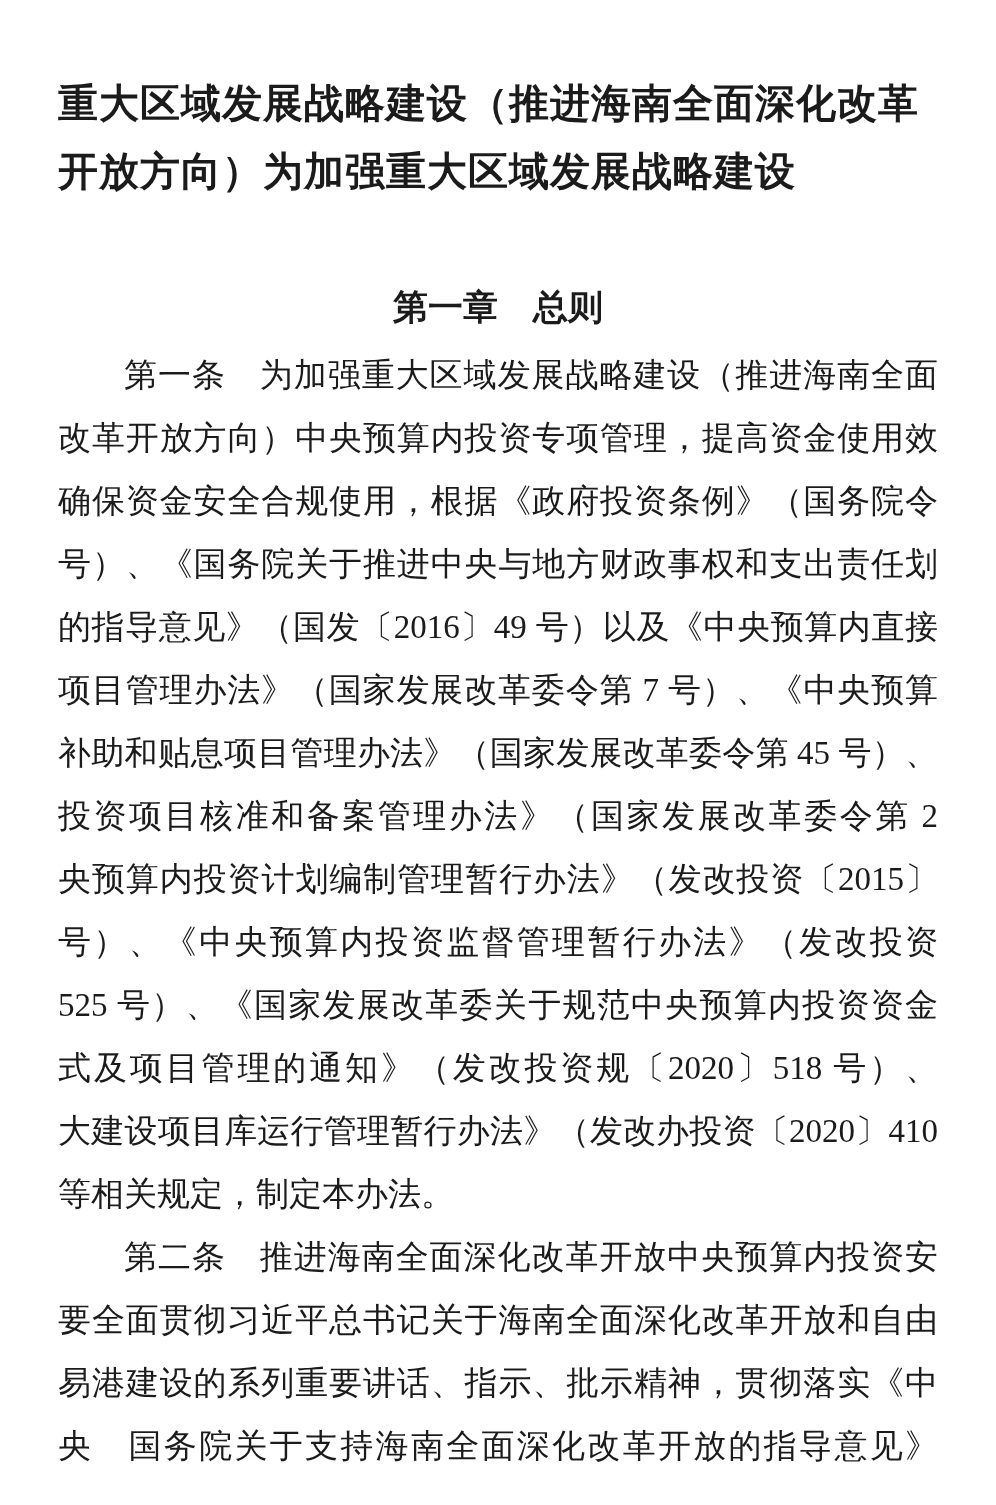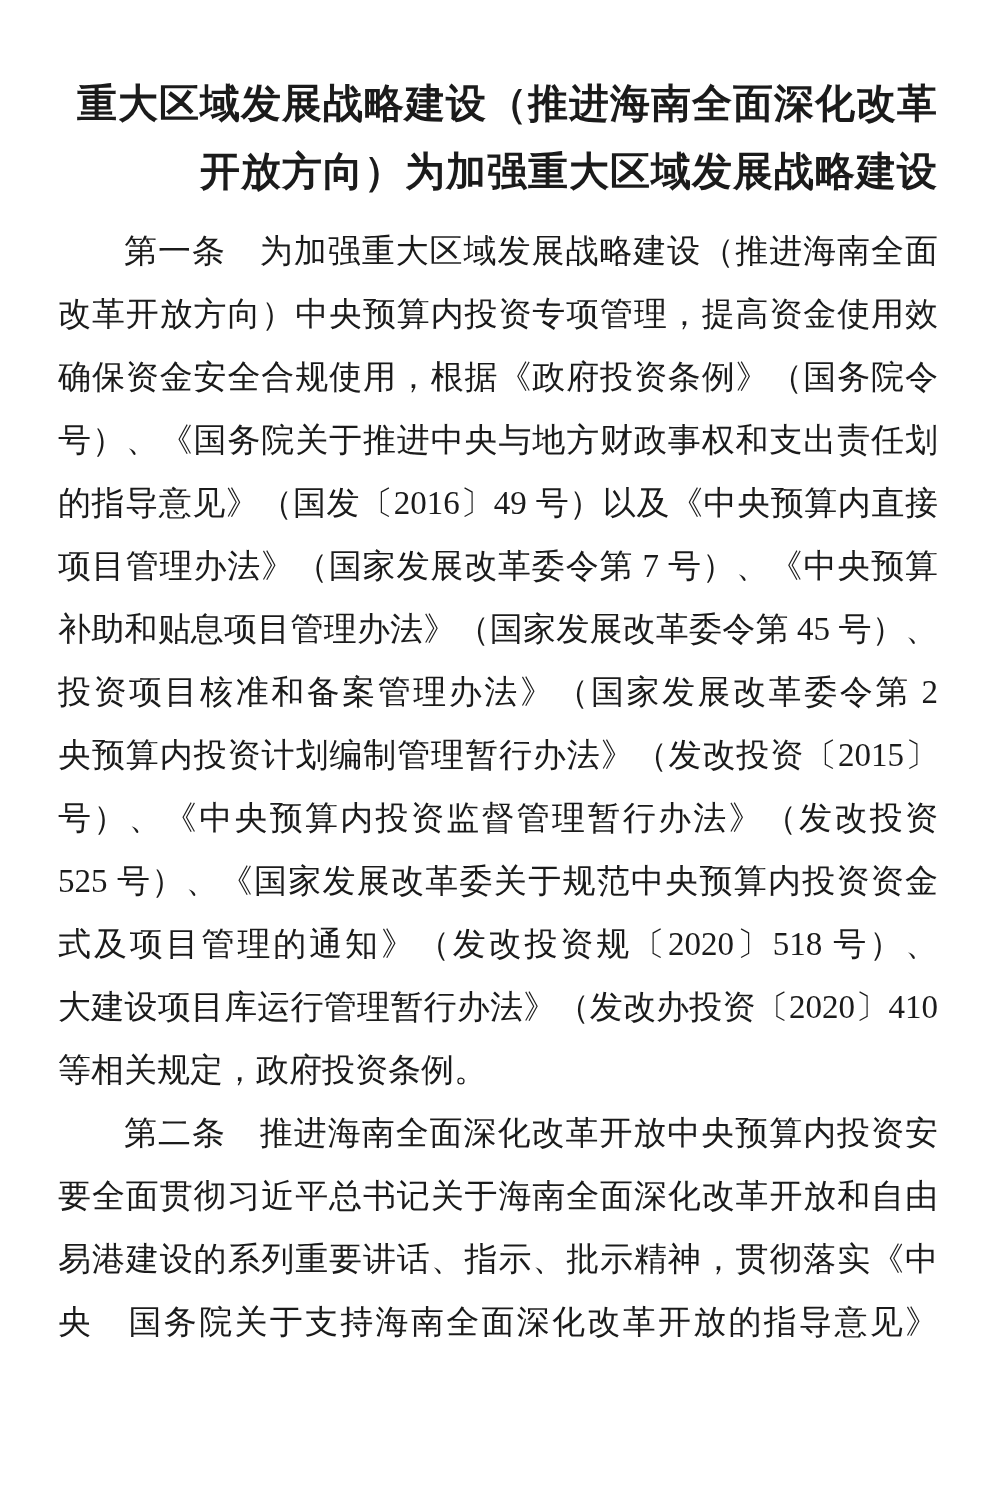--- a/index.html
+++ b/index.html
@@ -14,21 +14,21 @@
     color: #1b1b1b;
     -webkit-font-smoothing: antialiased;
   }
   .page {
     margin: 0 58px;
     padding-top: 70px;
     width: 880px;
   }
   .doc-title {
     margin: 0;
-    text-align: right;
+    text-align: left;
     font-size: 40px;
     line-height: 68px;
     font-weight: 700;
     letter-spacing: 1px;
     font-family: "Liberation Serif", "DejaVu Serif", serif;
   }
   .title-line {
     display: block;
     white-space: nowrap;
   }
@@ -60,34 +60,35 @@
 </style>
 </head>
 <body>
 
 <div class="page">
   <h1 class="doc-title">
     <span class="title-line">重大区域发展战略建设（推进海南全面深化改革</span>
     <span class="title-line">开放方向）为加强重大区域发展战略建设</span>
   </h1>
 
+  <h2 class="chapter-heading">第一章　总则</h2>
 
   <div class="body-text">
       <div class="line line-indent">第一条　为加强重大区域发展战略建设（推进海南全面深化</div>
       <div class="line">改革开放方向）中央预算内投资专项管理，提高资金使用效率，</div>
       <div class="line">确保资金安全合规使用，根据《政府投资条例》（国务院令第 712</div>
       <div class="line">号）、《国务院关于推进中央与地方财政事权和支出责任划分改革</div>
       <div class="line">的指导意见》（国发〔2016〕49 号）以及《中央预算内直接投资</div>
       <div class="line">项目管理办法》（国家发展改革委令第 7 号）、《中央预算内投资</div>
       <div class="line">补助和贴息项目管理办法》（国家发展改革委令第 45 号）、《企业</div>
       <div class="line">投资项目核准和备案管理办法》（国家发展改革委令第 2 号）、《中</div>
       <div class="line">央预算内投资计划编制管理暂行办法》（发改投资〔2015〕3092</div>
       <div class="line">号）、《中央预算内投资监督管理暂行办法》（发改投资〔2015〕</div>
       <div class="line">525 号）、《国家发展改革委关于规范中央预算内投资资金安排方</div>
       <div class="line">式及项目管理的通知》（发改投资规〔2020〕518 号）、《国家重</div>
       <div class="line">大建设项目库运行管理暂行办法》（发改办投资〔2020〕410 号）</div>
-      <div class="line line-end">等相关规定，政府投资条例。</div>
+      <div class="line line-end">等相关规定，制定本办法。</div>
       <div class="line line-indent">第二条　推进海南全面深化改革开放中央预算内投资安排</div>
       <div class="line">要全面贯彻习近平总书记关于海南全面深化改革开放和自由贸</div>
       <div class="line">易港建设的系列重要讲话、指示、批示精神，贯彻落实《中共中</div>
       <div class="line">央　国务院关于支持海南全面深化改革开放的指导意见》《海南</div>
     </div>
 </div>
 
 </body></html>

